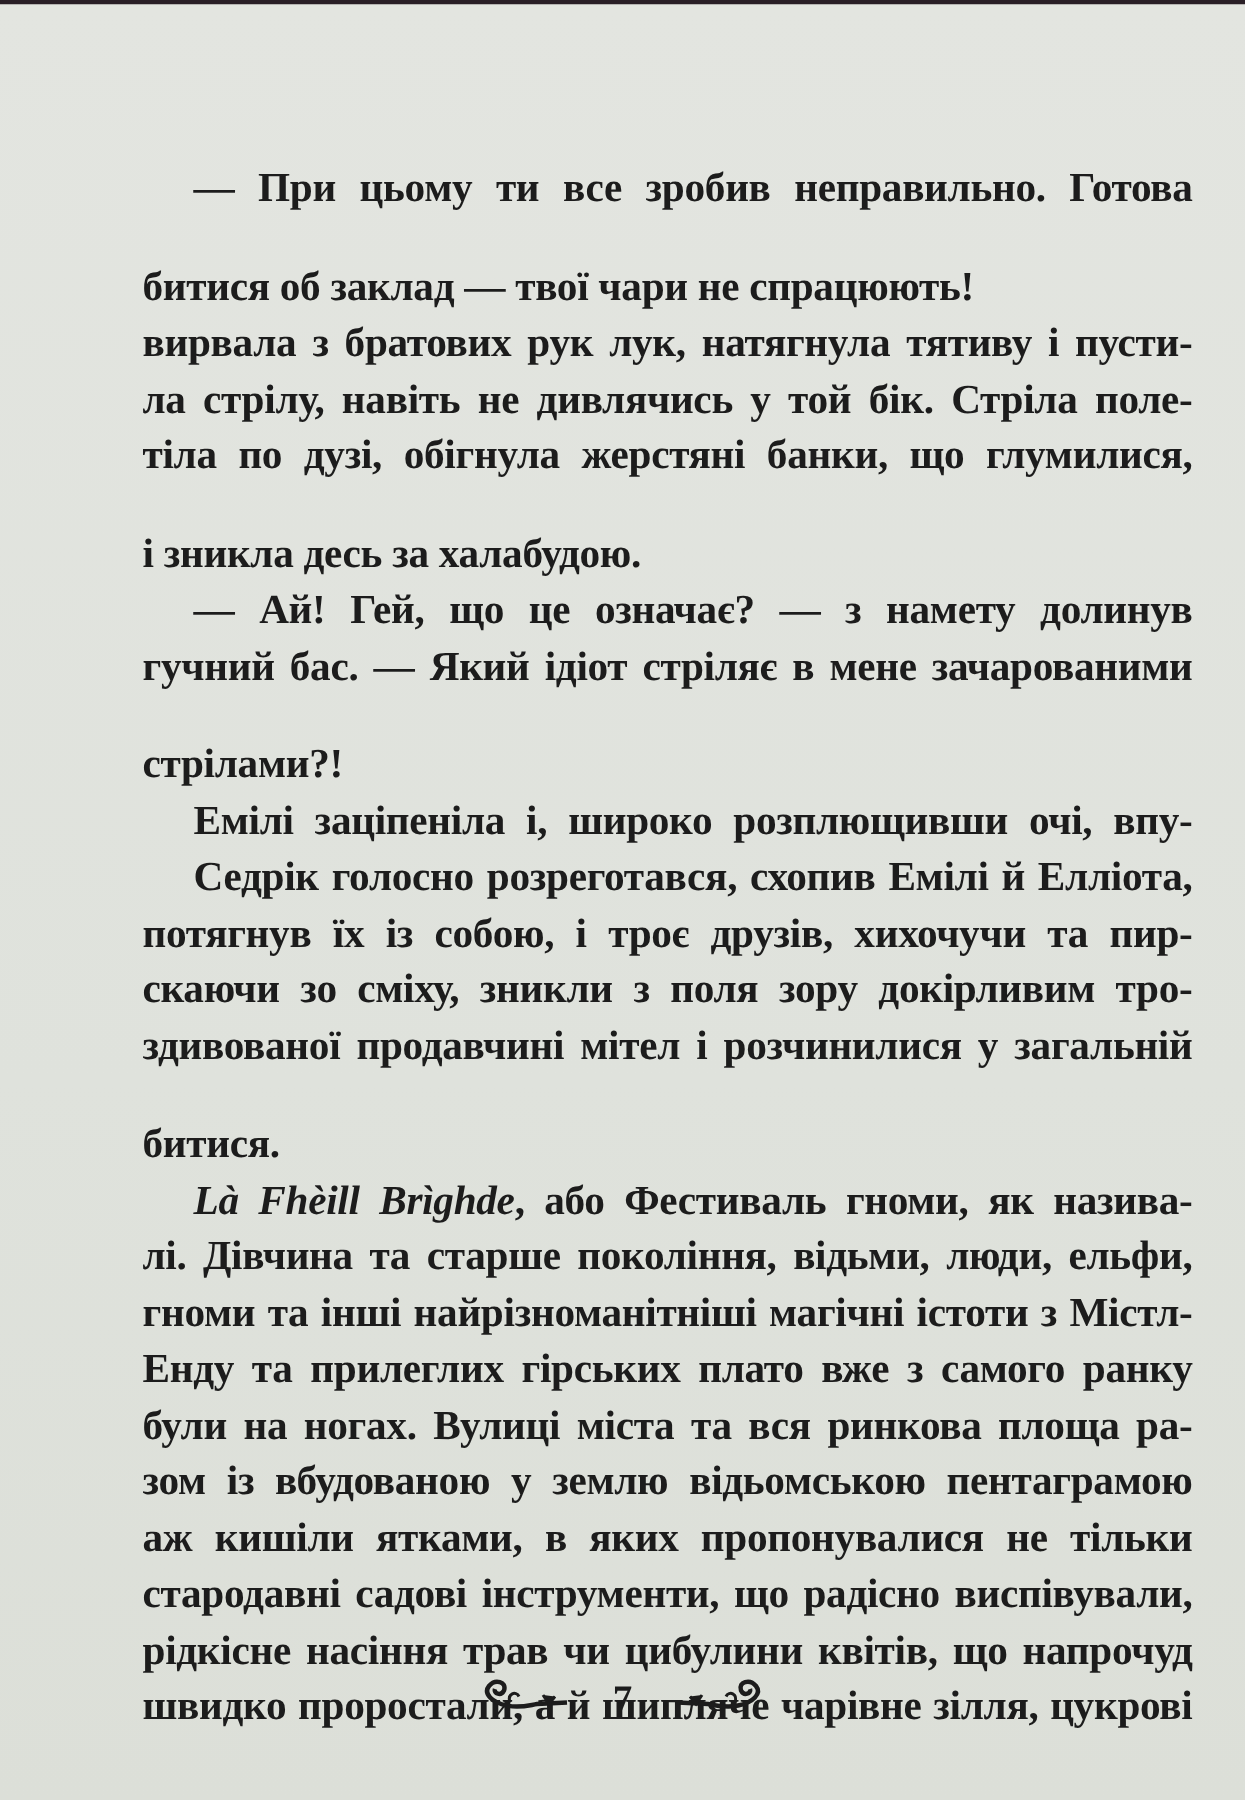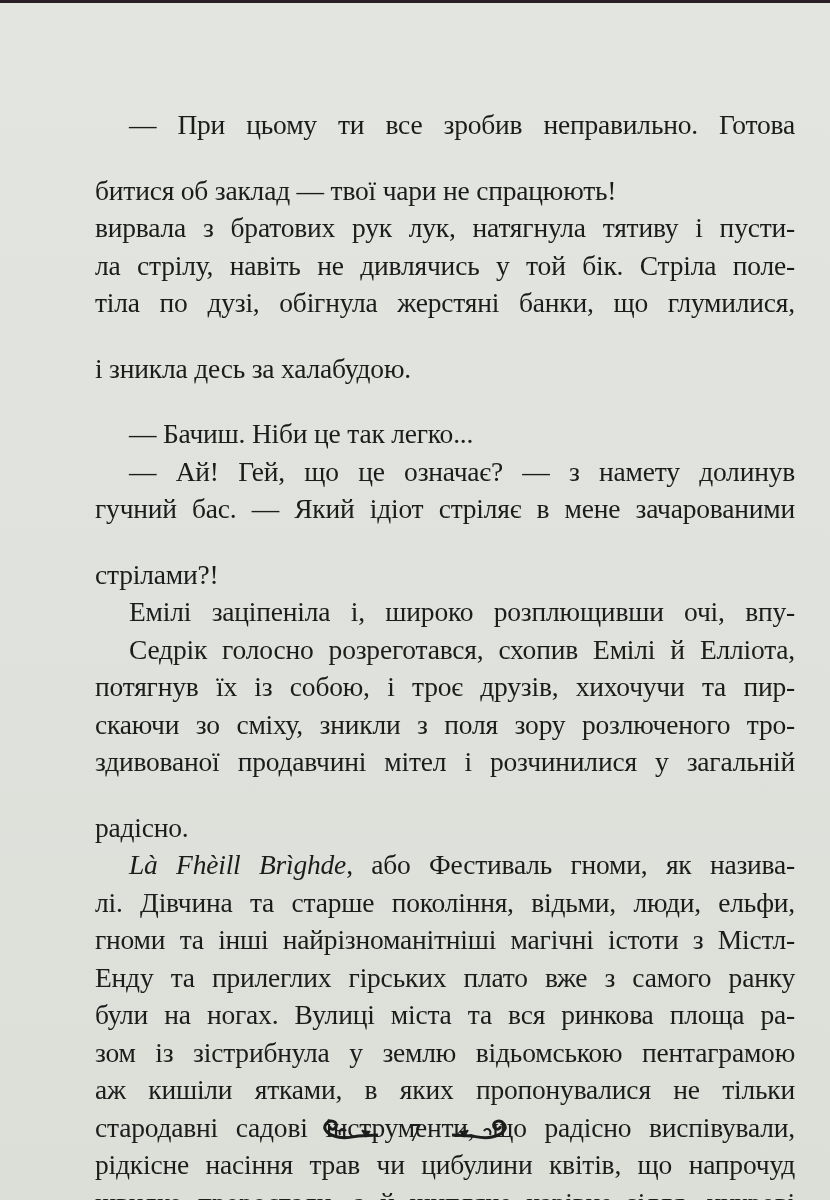--- a/index.html
+++ b/index.html
@@ -5,20 +5,21 @@
     html, body { margin: 0; padding: 0; }
     body {
       width: 830px; height: 1200px; overflow: hidden;
       background: #e2e4df;
       position: relative;
     }
     .top-edge { position: absolute; left: 0; top: 0; width: 830px; height: 3px; background: #2a1f26; }
     .page {
       position: absolute; left: 0; top: 3px; width: 830px; height: 1197px;
       background: linear-gradient(180deg, #e3e5e0 0%, #dfe2dc 60%, #dcdfd8 100%);
+      font-weight: bold;
     }
     .text {
       position: absolute; left: 95px; top: 103px; width: 700px;
       font-family: "Liberation Serif", serif;
       font-size: 27.5px; line-height: 37.5px;
       color: #1c1c1c;
       text-align: justify;
       text-align-last: left;
       letter-spacing: -0.2px;
     }
@@ -39,36 +40,35 @@
 
 <div class="top-edge"></div>
 <div class="page">
   <div class="text" id="text">
       <span class="line indent"><span>— При цьому ти все зробив неправильно. Готова</span></span>
       <span class="line last"><span>битися об заклад — твої чари не спрацюють!</span></span>
       <span class="line"><span>вирвала з братових рук лук, натягнула тятиву і пусти-</span></span>
       <span class="line"><span>ла стрілу, навіть не дивлячись у той бік. Стріла поле-</span></span>
       <span class="line"><span>тіла по дузі, обігнула жерстяні банки, що глумилися,</span></span>
       <span class="line last"><span>і зникла десь за халабудою.</span></span>
-      <span class="line indent last"><span>— Бачиш. Ніби це так легко...</span></span>
       <span class="line indent"><span>— Ай! Гей, що це означає? — з намету долинув</span></span>
       <span class="line"><span>гучний бас. — Який ідіот стріляє в мене зачарованими</span></span>
       <span class="line last"><span>стрілами?!</span></span>
       <span class="line indent"><span>Емілі заціпеніла і, широко розплющивши очі, впу-</span></span>
       <span class="line indent"><span>Седрік голосно розреготався, схопив Емілі й Елліота,</span></span>
       <span class="line"><span>потягнув їх із собою, і троє друзів, хихочучи та пир-</span></span>
-      <span class="line"><span>скаючи зо сміху, зникли з поля зору розлюченого тро-</span></span>
+      <span class="line"><span>скаючи зо сміху, зникли з поля зору докірливим тро-</span></span>
       <span class="line"><span>здивованої продавчині мітел і розчинилися у загальній</span></span>
-      <span class="line last"><span>радісно.</span></span>
+      <span class="line last"><span>битися.</span></span>
       <span class="line indent"><span class="ital">Là Fhèill Brìghde</span><span>, або Фестиваль гноми, як назива-</span></span>
       <span class="line"><span>лі. Дівчина та старше покоління, відьми, люди, ельфи,</span></span>
       <span class="line"><span>гноми та інші найрізноманітніші магічні істоти з Містл-</span></span>
       <span class="line"><span>Енду та прилеглих гірських плато вже з самого ранку</span></span>
       <span class="line"><span>були на ногах. Вулиці міста та вся ринкова площа ра-</span></span>
-      <span class="line"><span>зом із зістрибнула у землю відьомською пентаграмою</span></span>
+      <span class="line"><span>зом із вбудованою у землю відьомською пентаграмою</span></span>
       <span class="line"><span>аж кишіли ятками, в яких пропонувалися не тільки</span></span>
       <span class="line"><span>стародавні садові інструменти, що радісно виспівували,</span></span>
       <span class="line"><span>рідкісне насіння трав чи цибулини квітів, що напрочуд</span></span>
       <span class="line"><span>швидко проростали, а й шипляче чарівне зілля, цукрові</span></span>
     </div>
   <div class="footer">
     <span class="orn">
       <svg width="62" height="26" viewBox="0 0 62 26">
         <path d="M60 18 L40 19 C34 20 28 22 20 20 C10 18 4 12 8 7 C12 2 20 4 18 10 C16 14 11 12 12 9" fill="none" stroke="#1c1c1c" stroke-width="3"></path>
         <path d="M22 18 C20 12 26 10 28 14" fill="none" stroke="#1c1c1c" stroke-width="2"></path>

